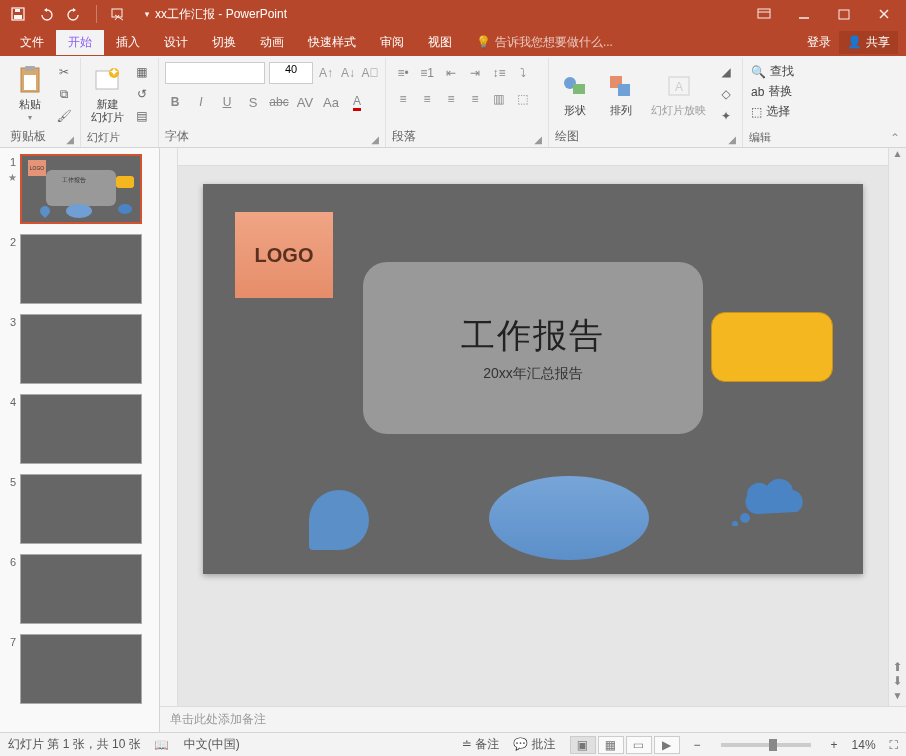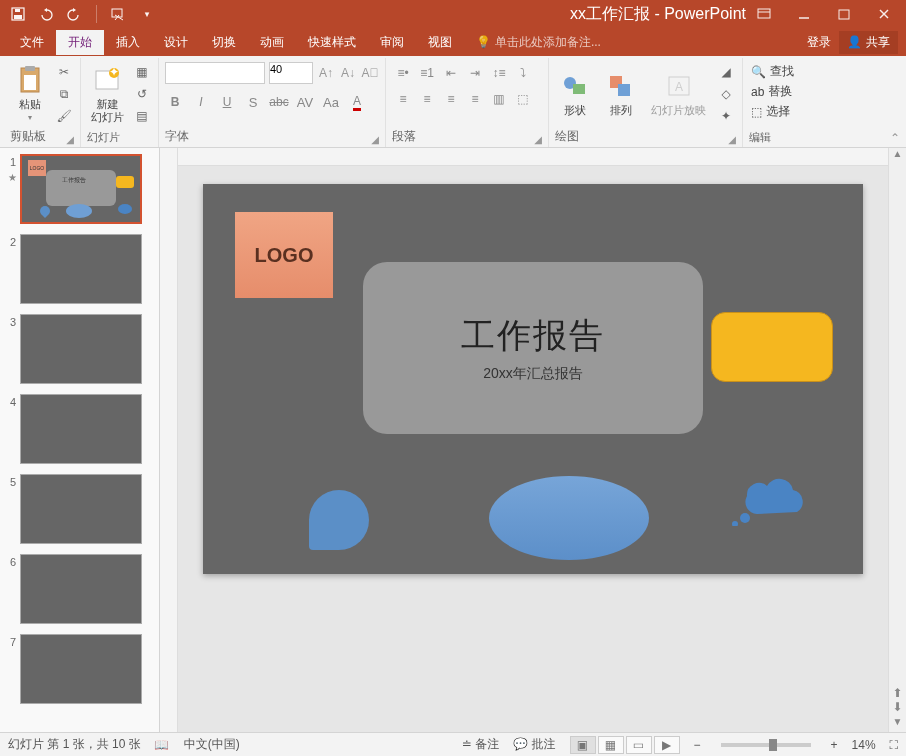--- a/index.html
+++ b/index.html
@@ -1,42 +1,42 @@
 <!DOCTYPE html>
 <html><head>
 <meta charset="utf-8">
 <style>
 *{margin:0;padding:0;box-sizing:border-box;font-family:"Microsoft YaHei","Segoe UI",sans-serif;font-size:12px;user-select:none}
 body{width:906px;height:756px;background:#e6e6e6;display:flex;flex-direction:column;overflow:hidden}
 .titlebar{background:#b7472a;height:28px;display:flex;align-items:center;color:#fff;padding:0 4px}
 .qat{display:flex;align-items:center;gap:12px;padding-left:6px}
 .qat-icon{width:16px;height:16px;display:inline-flex;align-items:center;justify-content:center;opacity:.95}
 .qat-sep{width:1px;height:18px;background:rgba(255,255,255,.3);margin:0 2px}
-.title-text{flex:1;text-align:right;font-size:16px}
+.title-text{flex:1;text-align:left;font-size:12px}
 .win-controls{display:flex;gap:4px}
 .win-btn{width:36px;height:28px;display:flex;align-items:center;justify-content:center;opacity:.9}
 .menubar{background:#b7472a;height:28px;display:flex;align-items:center;color:#fff;padding:0 8px}
 .menu-item{padding:4px 12px;font-size:12px;cursor:pointer}
-.menu-item.active{background:#f3f3f3;color:#701a75}
+.menu-item.active{background:#f3f3f3;color:#8b5cf6}
 .menu-tell{color:rgba(255,255,255,.7);margin-left:12px;display:flex;align-items:center;gap:4px}
 .menu-right{margin-left:auto;display:flex;align-items:center;gap:8px}
 .share-btn{background:#a53e23;padding:3px 8px;display:flex;align-items:center;gap:4px}
 .ribbon{background:#f3f3f3;height:92px;border-bottom:1px solid #d4d4d4;display:flex;padding:2px 4px 0}
 .rgroup{display:flex;flex-direction:column;padding:0 6px;border-right:1px solid #e1e1e1}
 .rgroup-body{flex:1;display:flex;align-items:flex-start;gap:4px;padding-top:4px}
 .rgroup-label{text-align:left;font-size:11px;color:#666;padding:2px 0;position:relative}
 .rgroup-label .dlauncher{position:absolute;right:0;bottom:2px;font-size:10px;color:#999}
 .big-btn{display:flex;flex-direction:column;align-items:center;gap:2px;padding:2px 4px;cursor:pointer}
 .big-btn-icon{width:32px;height:32px;display:flex;align-items:center;justify-content:center}
 .big-btn-label{font-size:11px;color:#444;line-height:1.2;text-align:center}
 .small-col{display:flex;flex-direction:column;gap:2px;justify-content:center}
 .small-btn{width:20px;height:20px;display:flex;align-items:center;justify-content:center;cursor:pointer;color:#666}
 .font-row{display:flex;align-items:center;gap:4px;margin-bottom:4px}
 .font-select{width:100px;height:22px;border:1px solid #ccc;background:#fff;padding:0 4px;color:#888;font-size:11px}
-.size-select{width:44px;height:22px;border:1px solid #ccc;background:#fff;text-align:left;font-size:11px}
+.size-select{width:44px;height:22px;border:1px solid #ccc;background:#fff;text-align:center;font-size:11px}
 .grow-shrink{width:18px;height:22px;display:flex;align-items:center;justify-content:center;color:#999}
 .font-btns{display:flex;gap:6px;align-items:center}
 .fbtn{width:20px;height:20px;display:flex;align-items:center;justify-content:center;color:#888;font-size:13px}
 .para-grid{display:flex;gap:2px;flex-wrap:wrap;width:150px}
 .pbtn{width:22px;height:22px;display:flex;align-items:center;justify-content:center;color:#888}
 .draw-body{display:flex;gap:6px;align-items:center}
 .edit-body{display:flex;flex-direction:column;gap:1px}
 .edit-item{display:flex;align-items:center;gap:4px;font-size:11px;color:#444;padding:1px 2px;cursor:pointer}
 .collapse-btn{position:absolute;right:6px;bottom:2px;color:#999}
 .content{flex:1;display:flex;background:#e6e6e6;overflow:hidden}
@@ -146,21 +146,21 @@
   <div class="menu-item active">开始</div>
   <div class="menu-item">插入</div>
   <div class="menu-item">设计</div>
   <div class="menu-item">切换</div>
   <div class="menu-item">动画</div>
   <div class="menu-item">快速样式</div>
   <div class="menu-item">审阅</div>
   <div class="menu-item">视图</div>
   <div class="menu-tell">
       <span>💡</span>
-      <span>单击此处添加备注...</span>
+      <span>告诉我您想要做什么...</span>
     </div>
   <div class="menu-right">
     <span>登录</span>
     <span class="share-btn">
         <span>👤</span>
         <span>共享</span>
       </span>
   </div>
 </div>
 
@@ -390,20 +390,21 @@
       </div>
       <div class="vscroll">
         <div class="arrow">▲</div>
         <div class="page-btns">
           <div>⬆</div>
           <div>⬇</div>
         </div>
         <div class="arrow" style="position:absolute;bottom:0;width:100%">▼</div>
       </div>
     </div>
+    <div class="notes-bar">单击此处添加备注</div>
   </div>
 </div>
 
 <div class="statusbar">
   <span>幻灯片 第 1 张，共 10 张</span>
   <span>📖</span>
   <span>中文(中国)</span>
   <span class="spacer"></span>
   <span>≐ <span>备注</span></span>
   <span>💬 <span>批注</span></span>

